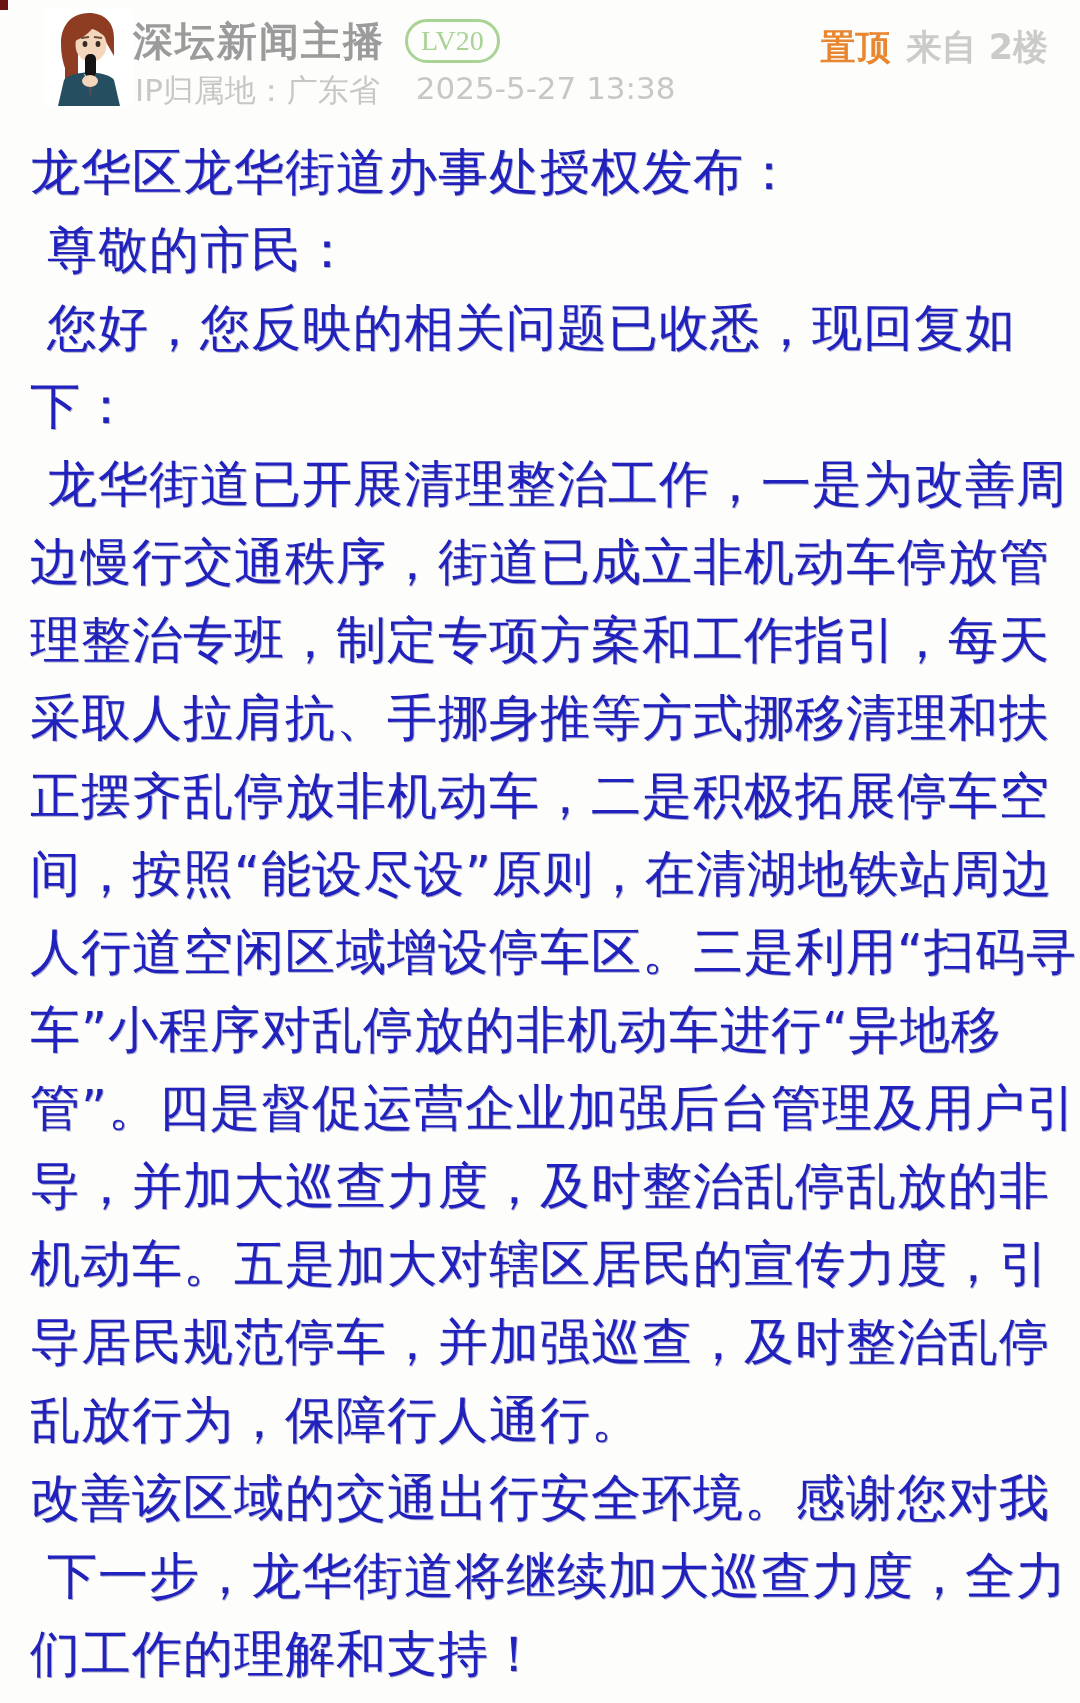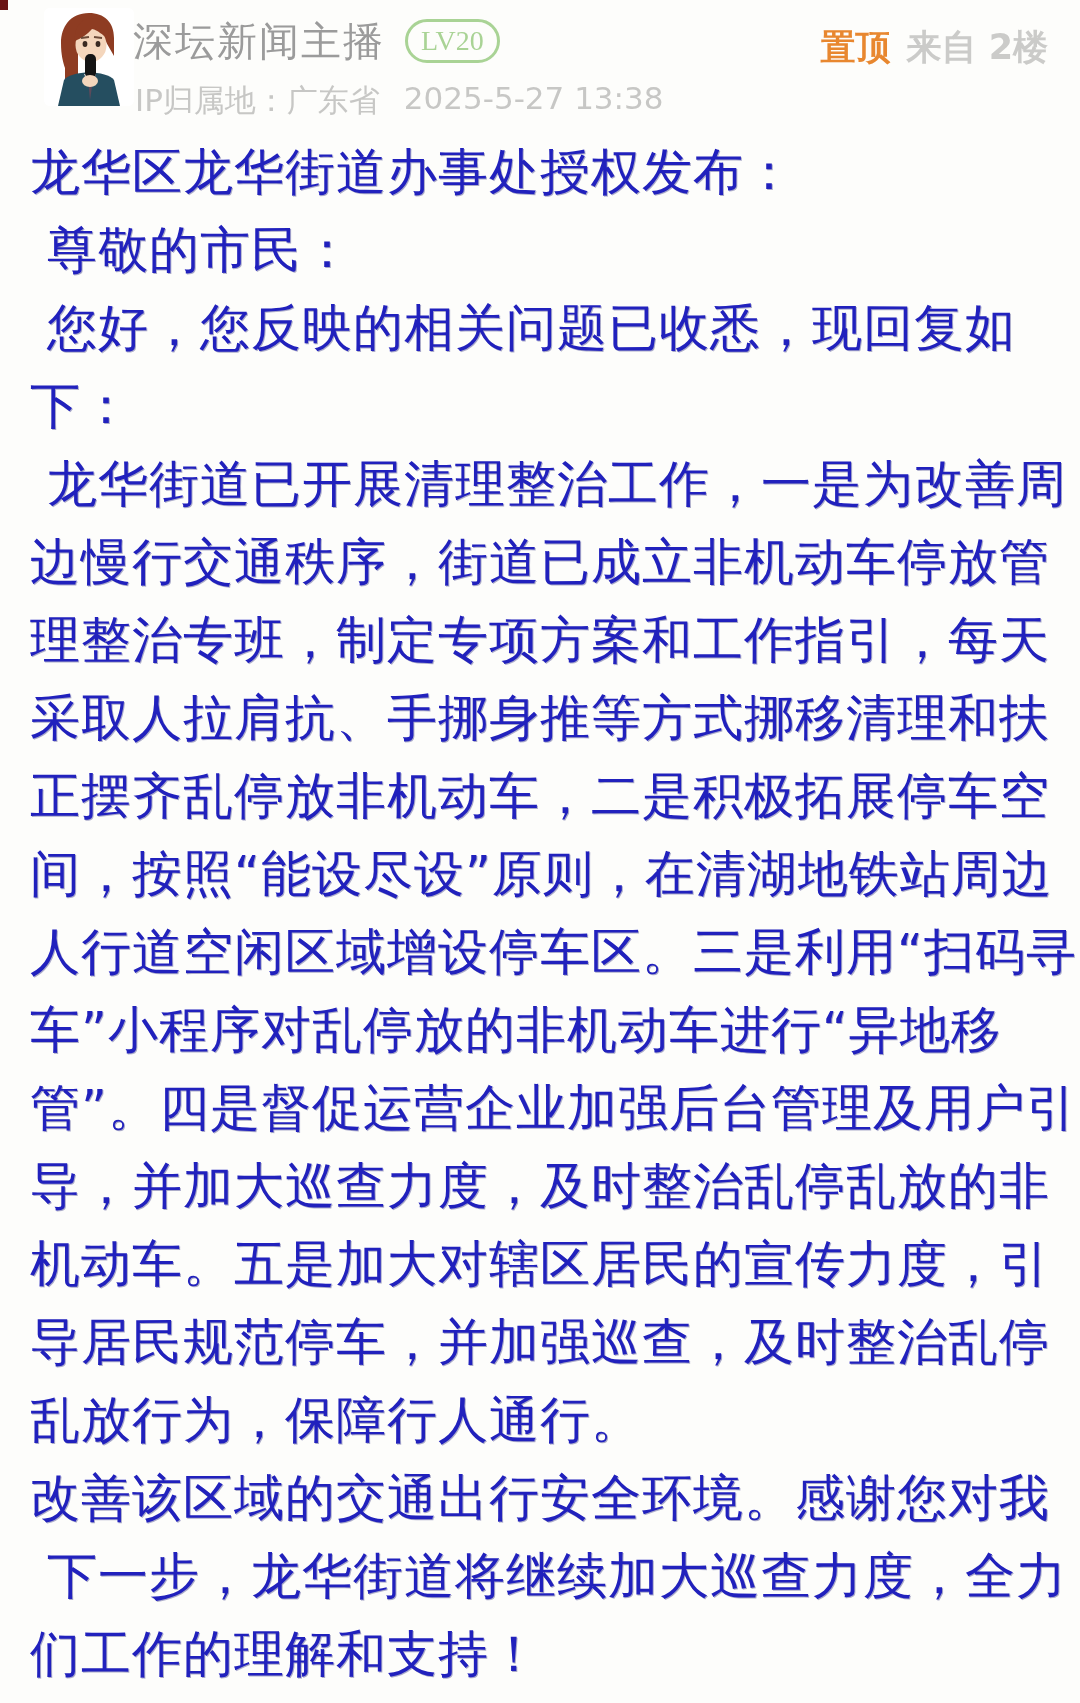--- a/index.html
+++ b/index.html
@@ -18,34 +18,34 @@
   .avatar {
     position: absolute; left: 44px; top: 8px; width: 90px; height: 98px;
     border-radius: 6px; overflow: hidden; background: #ffffff;
   }
   .avatar svg { width: 100%; height: 100%; display: block; }
   .av-hair  { fill: var(--avatar-hair, #8e3c22); }
   .av-skin  { fill: var(--avatar-skin, #f4d6bc); }
   .av-coat  { fill: var(--avatar-jacket, #254e60); }
   .name-row { position: absolute; left: 133px; top: 16px; height: 50px; display: flex; align-items: center; }
   .author-name {
-    font-size: 40px; font-weight: 400; letter-spacing: 2px;
+    font-size: 40px; font-weight: 700; letter-spacing: 2px;
     color: var(--author-name, #9b9b9b); cursor: pointer;
   }
   .level-badge {
     margin-left: 20px; display: inline-block;
     border: 3px solid var(--level-badge, #a9d395);
     color: var(--level-badge, #a9d395);
     border-radius: 24px; padding: 0 13px; height: 38px; line-height: 38px;
     font-size: 28px; font-weight: 400; font-family: Liberation Serif, serif;
   }
   .meta-row {
-    position: absolute; left: 135px; top: 80px;
+    position: absolute; left: 135px; top: 70px;
     font-size: 31px; color: var(--meta-text, #c7c7c5);
-    display: flex; gap: 24px; white-space: pre;
+    display: flex; gap: 36px; white-space: pre;
   }
   .right-badges {
     position: absolute; right: 32px; top: 24px;
     font-size: 35px; display: flex; align-items: baseline; gap: 16px; white-space: pre; margin-left: 26px;
   }
   .pinned-badge { color: var(--pinned-badge, #e8872f); font-weight: 700; }
   .floor-label  { color: var(--floor-text, #cbcbc9); font-weight: 700; }
   
   .post-content {
     position: absolute; left: 30px; top: 133px; width: 1022px;

